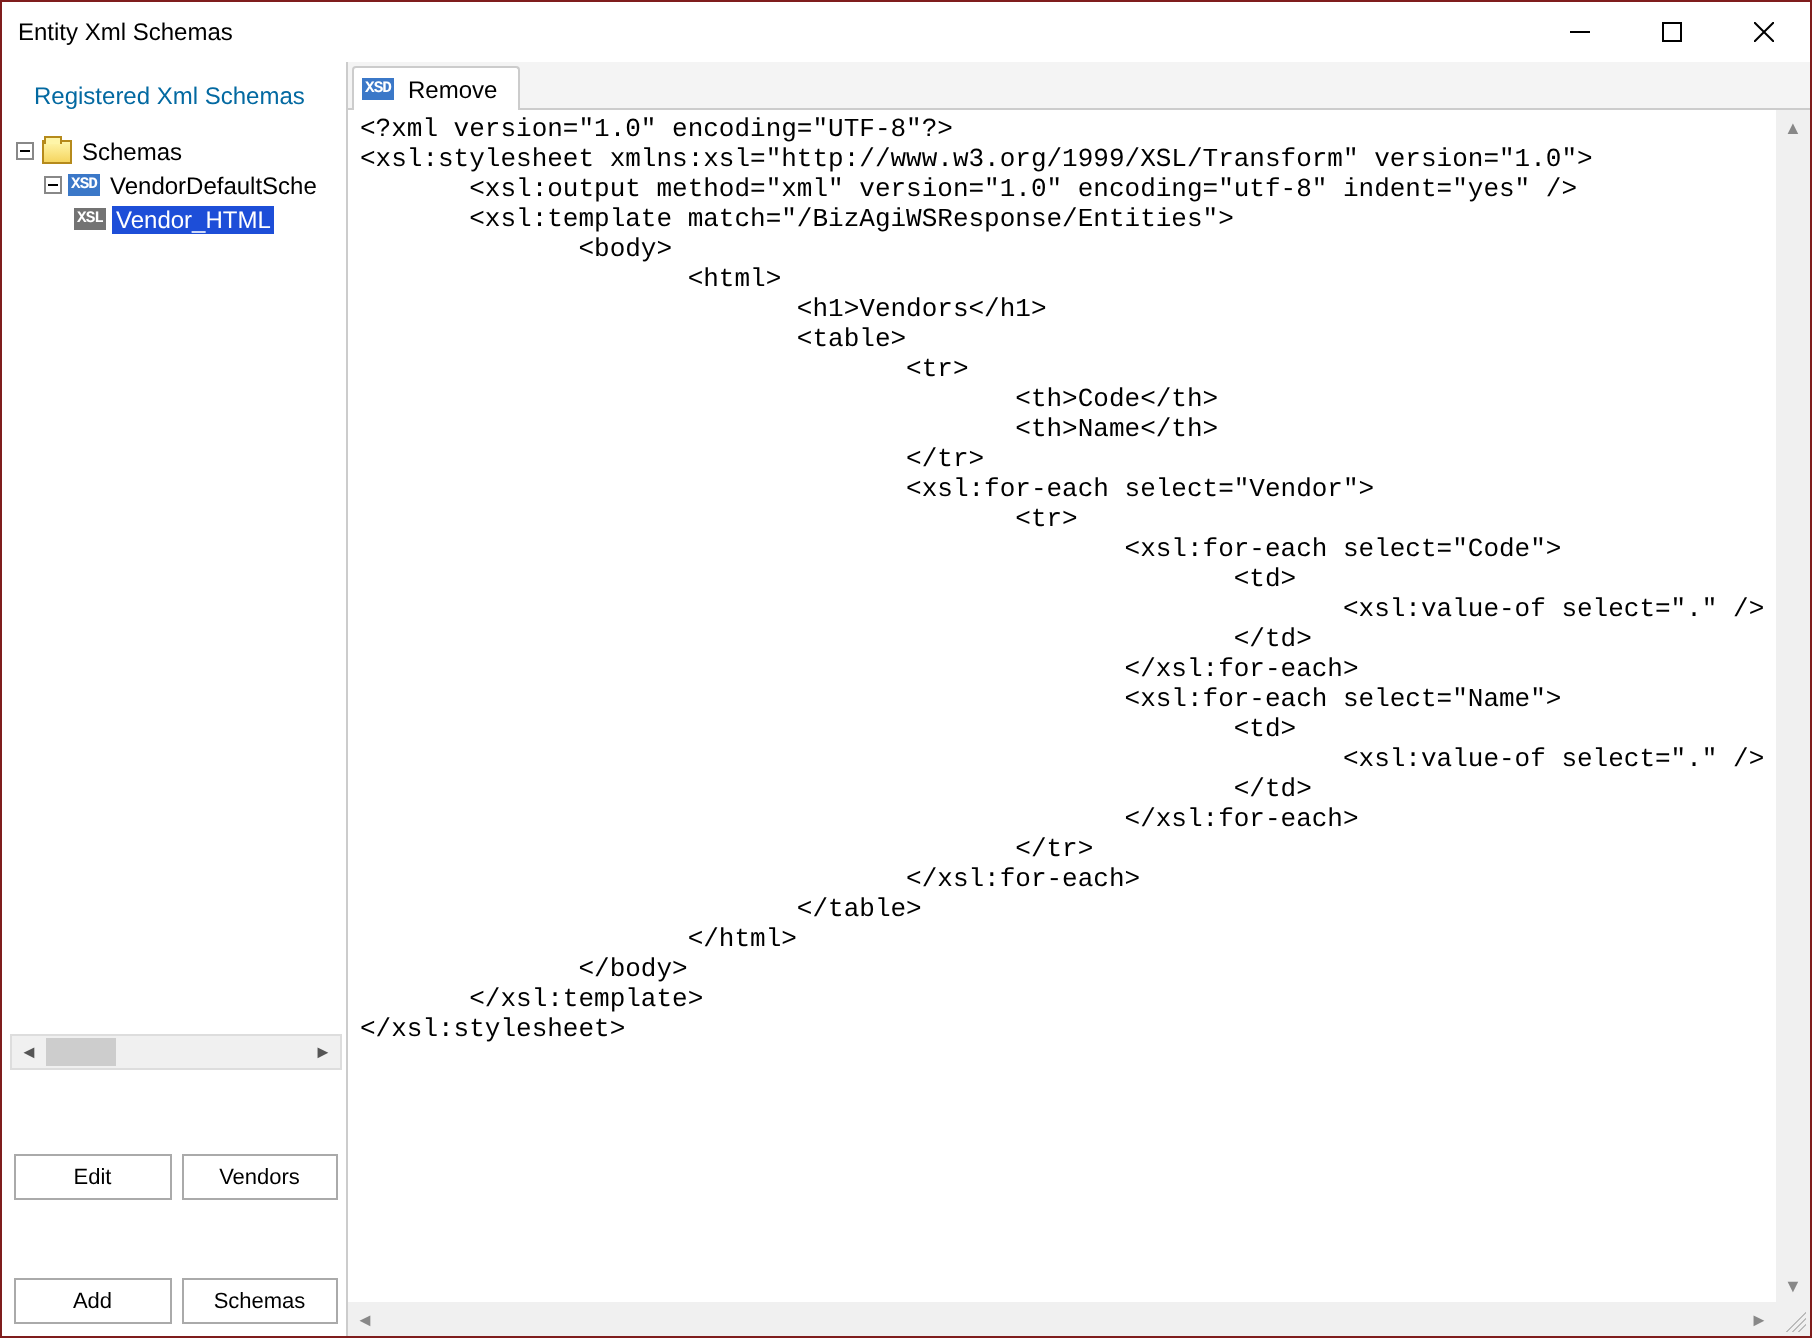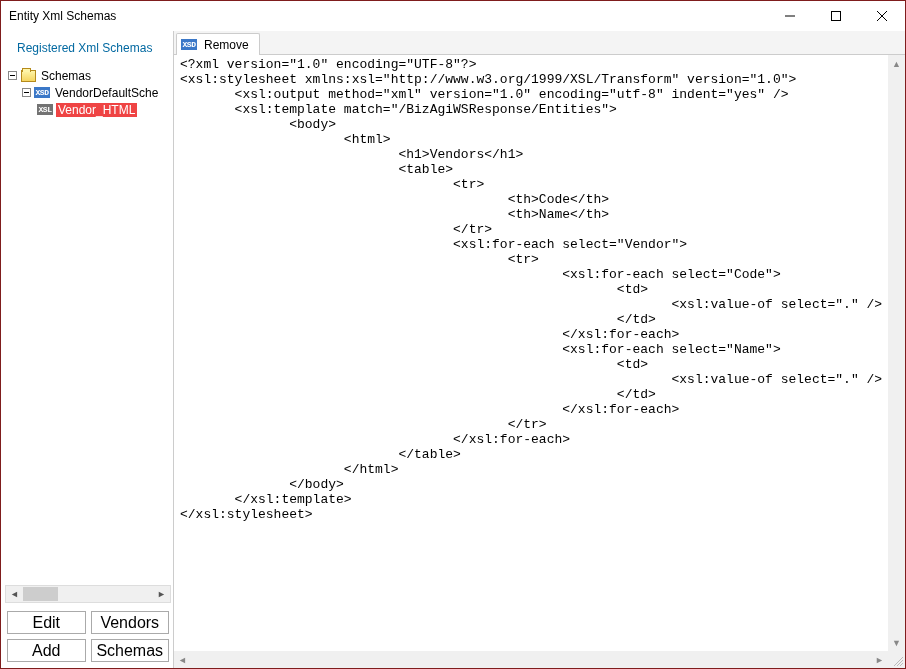--- a/index.html
+++ b/index.html
@@ -112,21 +112,21 @@
       letter-spacing: -0.5px;
       text-align: right;
       line-height: 11px;
     }
     .icon-xsd { background: #3b78c8; }
     .icon-xsl { background: #737373; }
     .tree-label {
       padding: 0 2px;
     }
     .tree-label.selected {
-      background: #ef4444;
+      background: #1d4ed8;
       color: #fff;
     }
     .hscroll-area {
       height: 18px;
       background: #f0f0f0;
       border: 1px solid #ddd;
       position: relative;
       margin: 0 2px 4px 2px;
     }
     .hscroll-left, .hscroll-right {
@@ -147,23 +147,23 @@
     .button-grid {
       display: grid;
       grid-template-columns: 1fr 1fr;
       gap: 5px;
       padding: 4px 4px 6px 4px;
     }
     .btn {
       height: 23px;
       border: 1px solid #aaa;
       background: #fff;
-      font-size: 16px;
+      font-size: 11px;
       cursor: pointer;
-      display: flex; align-items: center; justify-content: center;
+      display: flex; align-items: center; justify-content: center; margin-top: 34px;
     }
     .right-panel {
       flex: 1;
       display: flex;
       flex-direction: column;
       border-left: 1px solid #ccc;
       overflow: hidden;
     }
     .tabbar {
       height: 24px;

